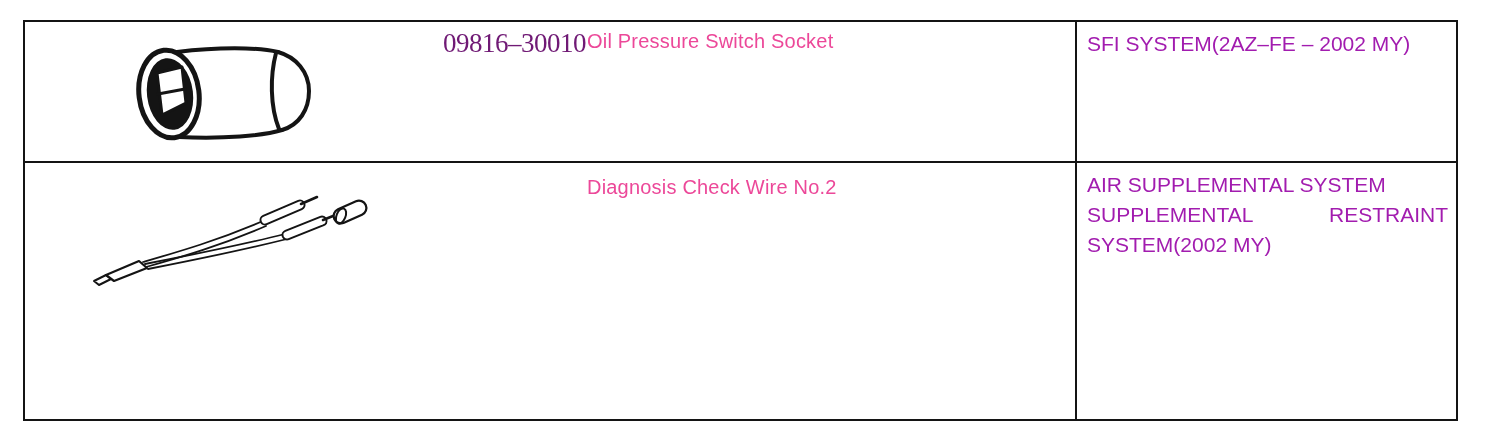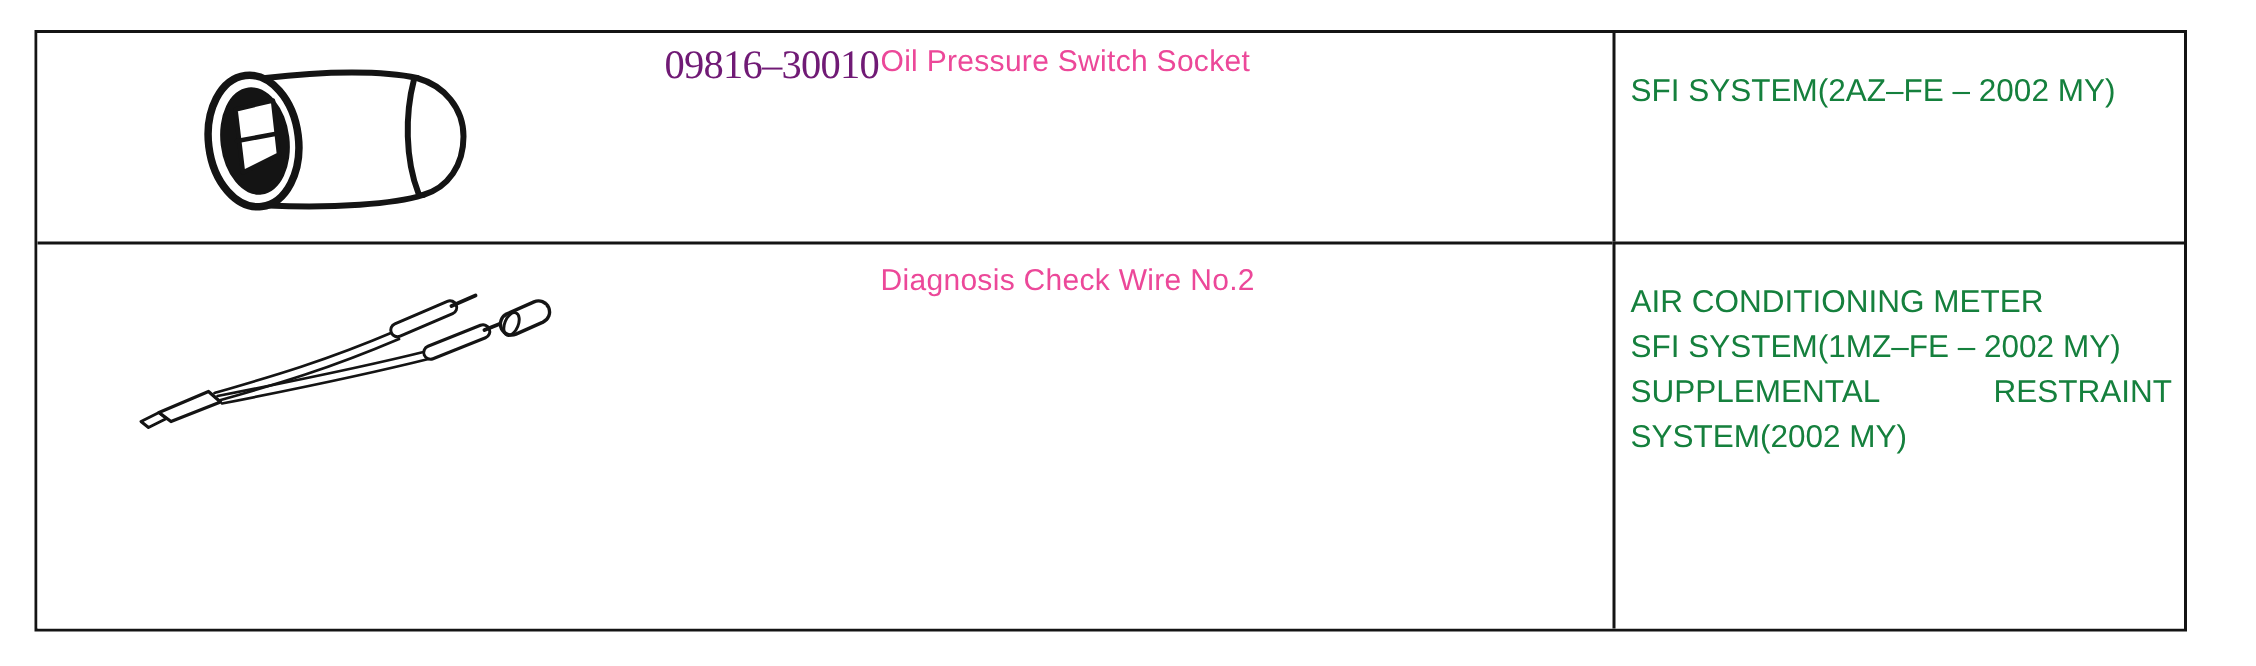--- a/index.html
+++ b/index.html
@@ -59,25 +59,25 @@
     left: 562px;
     font-size: 20px;
     letter-spacing: 0.2px;
     white-space: nowrap;
     color: #ec4899;
   }
   .row-1 .tool-name { top: 8px; }
   .row-2 .tool-name { top: 13px; }
 
   .systems-list {
-    padding: 24px 8px 0 10px;
+    padding: 7px 8px 0 10px;
     font-size: 21px;
     line-height: 30px;
     text-align: justify;
-    color: #15803d;
+    color: #a21caf;
   }
   .system-entry { display: block; }
 
   svg .ink { stroke: #141414; fill: none; stroke-linecap: round; stroke-linejoin: round; }
 </style>
 </head>
 <body>
 
 <div class="page">
   <div class="sst-table">
@@ -138,21 +138,20 @@
           <line x1="250" y1="25" x2="268" y2="17" stroke="#141414" stroke-width="17" stroke-linecap="round"></line>
           <line x1="250" y1="25" x2="268" y2="17" stroke="#ffffff" stroke-width="12.5" stroke-linecap="round"></line>
           <ellipse class="ink" stroke-width="2" cx="250" cy="25" rx="4.5" ry="8" transform="rotate(22 250 25)"></ellipse>
         </svg>
 
         <span class="tool-name">Diagnosis Check Wire No.2</span>
       </div>
 
       <div class="cell systems-cell">
         <div class="systems-list">
-          <span class="system-entry">AIR CONDITIONING METER</span>
-          <span class="system-entry">SFI SYSTEM(1MZ–FE – 2002 MY)</span>
+          <span class="system-entry">AIR SUPPLEMENTAL SYSTEM</span>
           <span class="system-entry">SUPPLEMENTAL RESTRAINT SYSTEM(2002 MY)</span>
         </div>
       </div>
     </div>
 
   </div>
 </div>
 
 </body></html>

